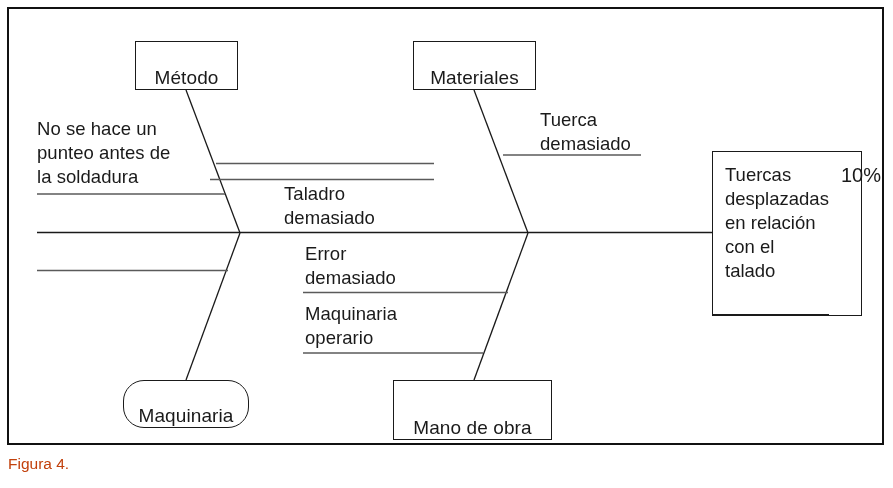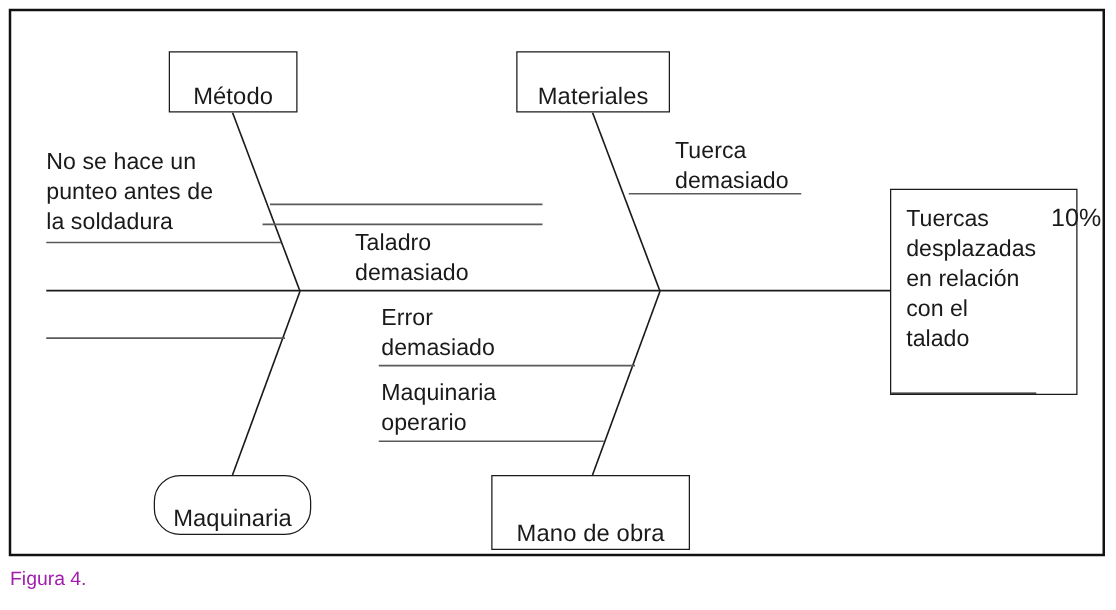--- a/index.html
+++ b/index.html
@@ -85,21 +85,21 @@
     padding: 10px 0 0 12px;
     font-size: 20px;
     line-height: 1.30;
     box-sizing: border-box;
   }
   #figure-caption {
     position: absolute;
     left: 8px;
     top: 455px;
     font-size: 15.5px;
-    color: #a21caf;
+    color: #c2410c;
   }
 </style>
 </head>
 <body>
 
 <div id="figure-root">
 
   <div id="diagram-frame"></div>
 
   <svg id="fishbone-svg" viewBox="0 0 893 488">

